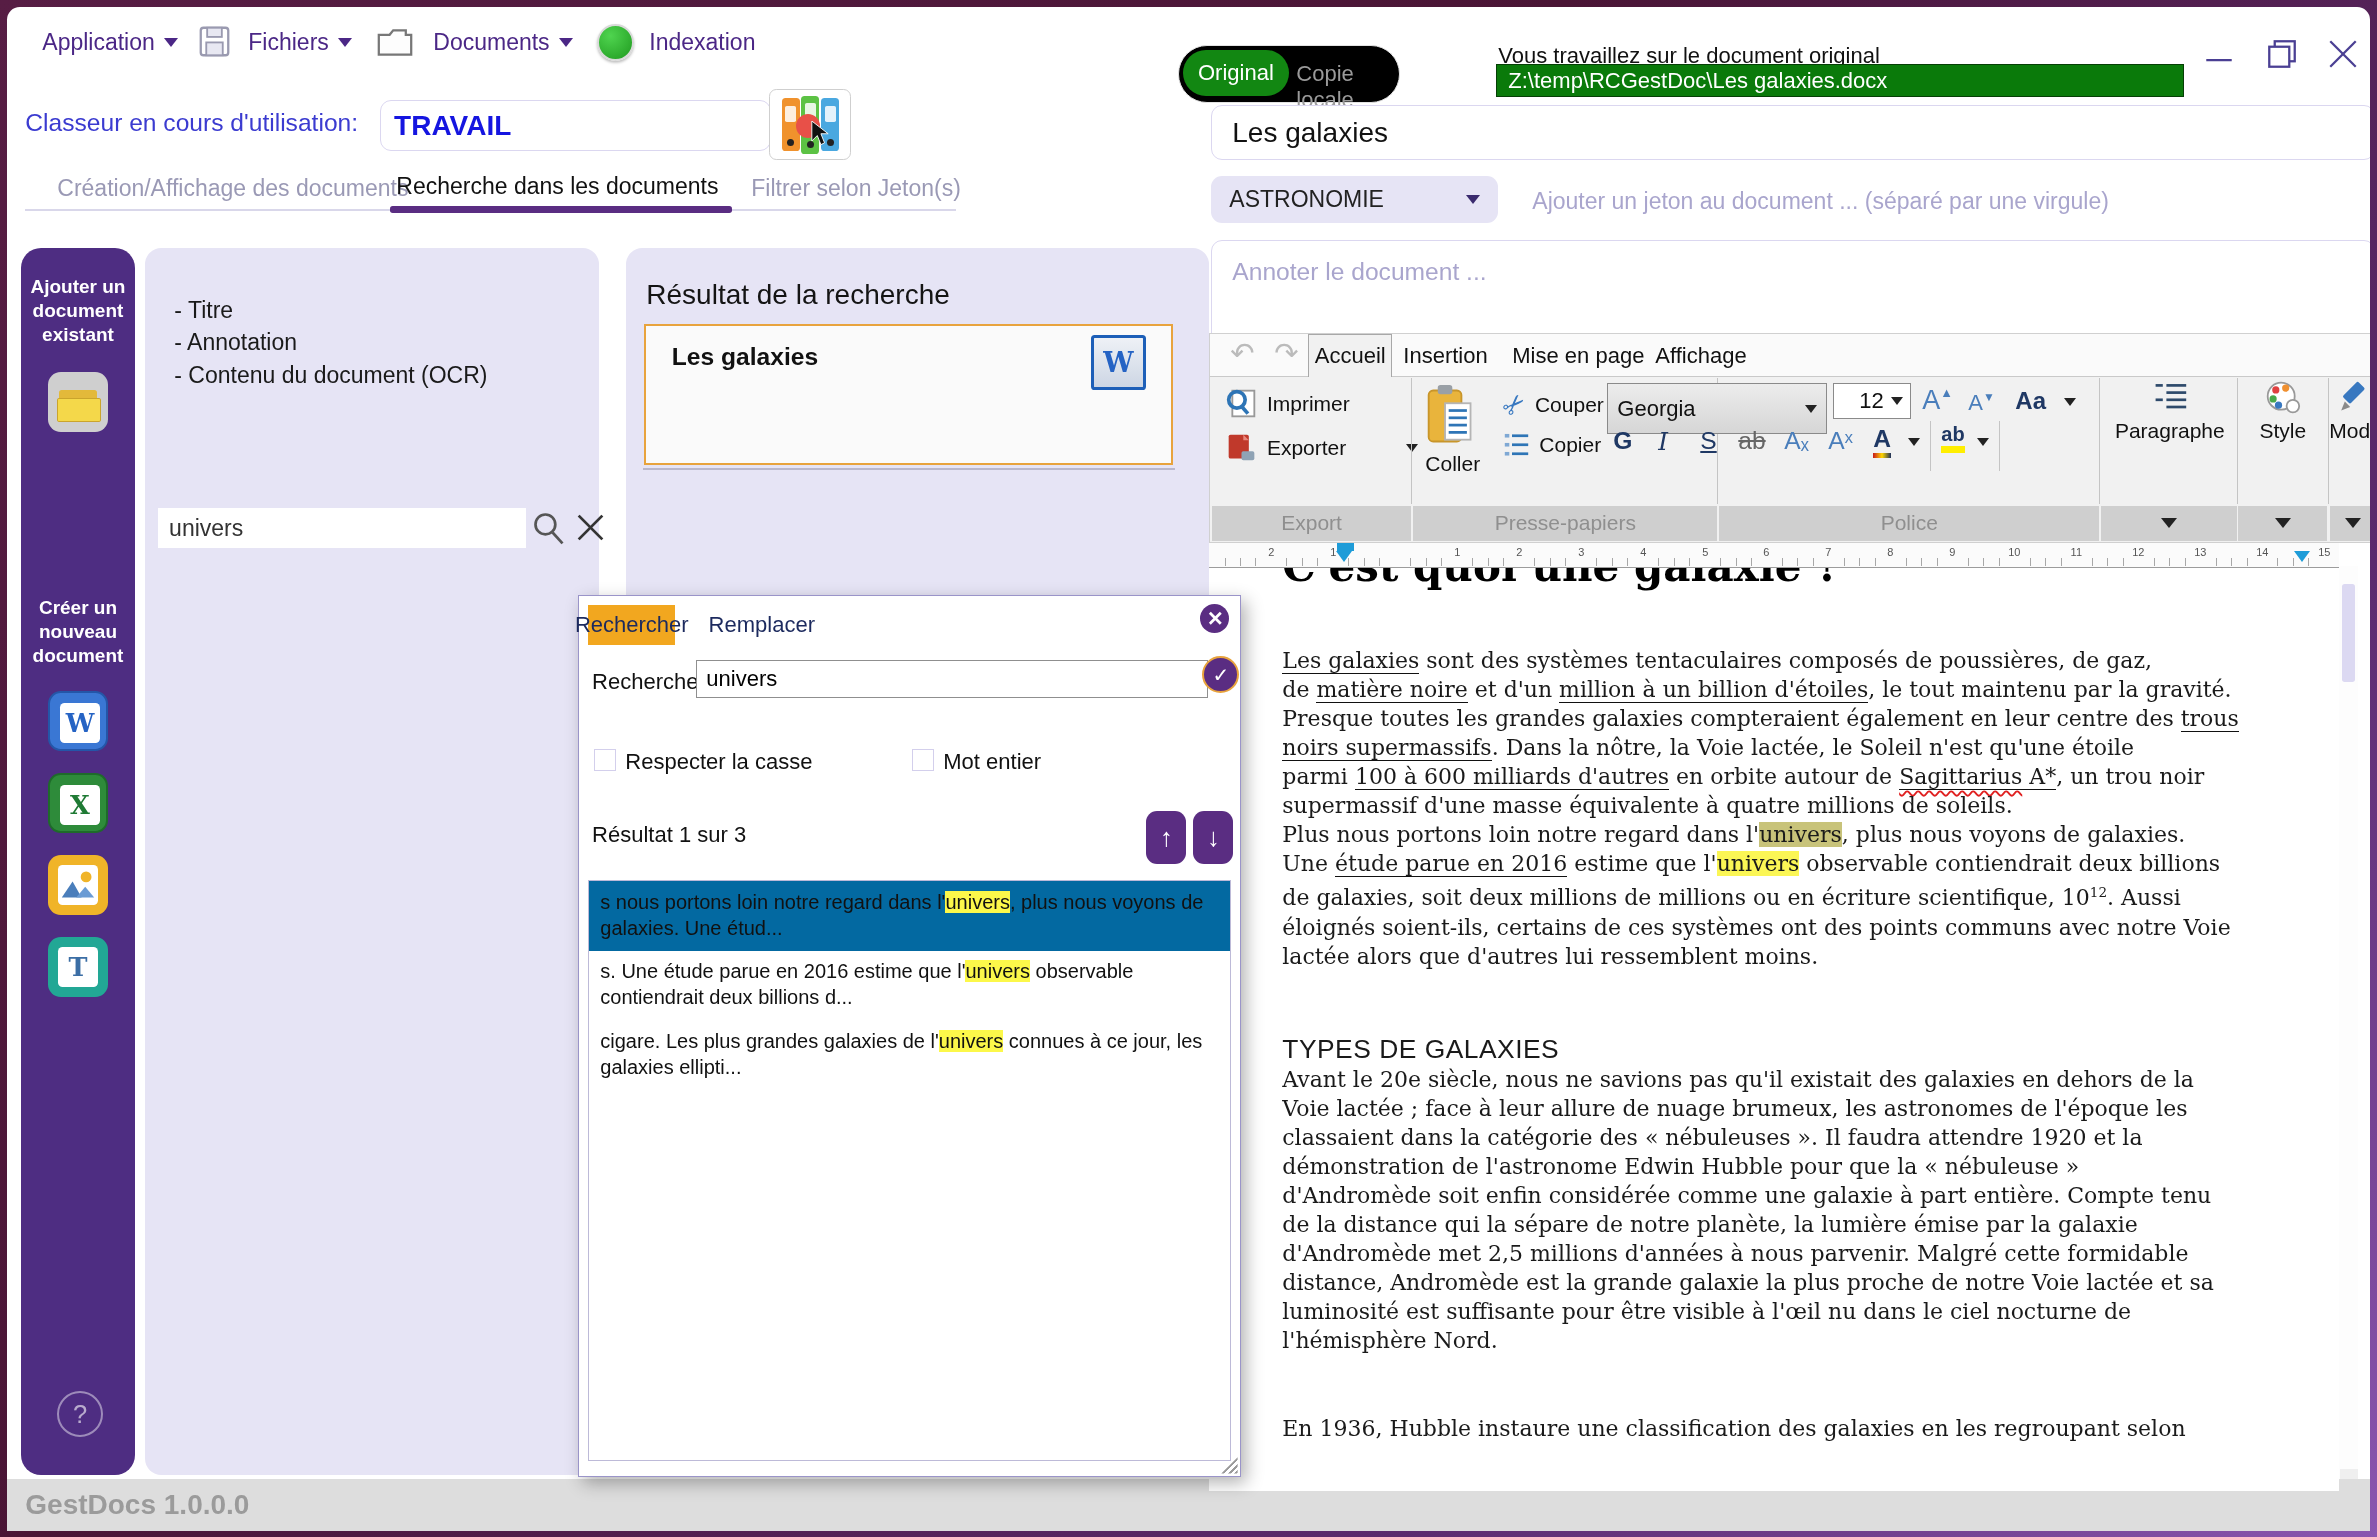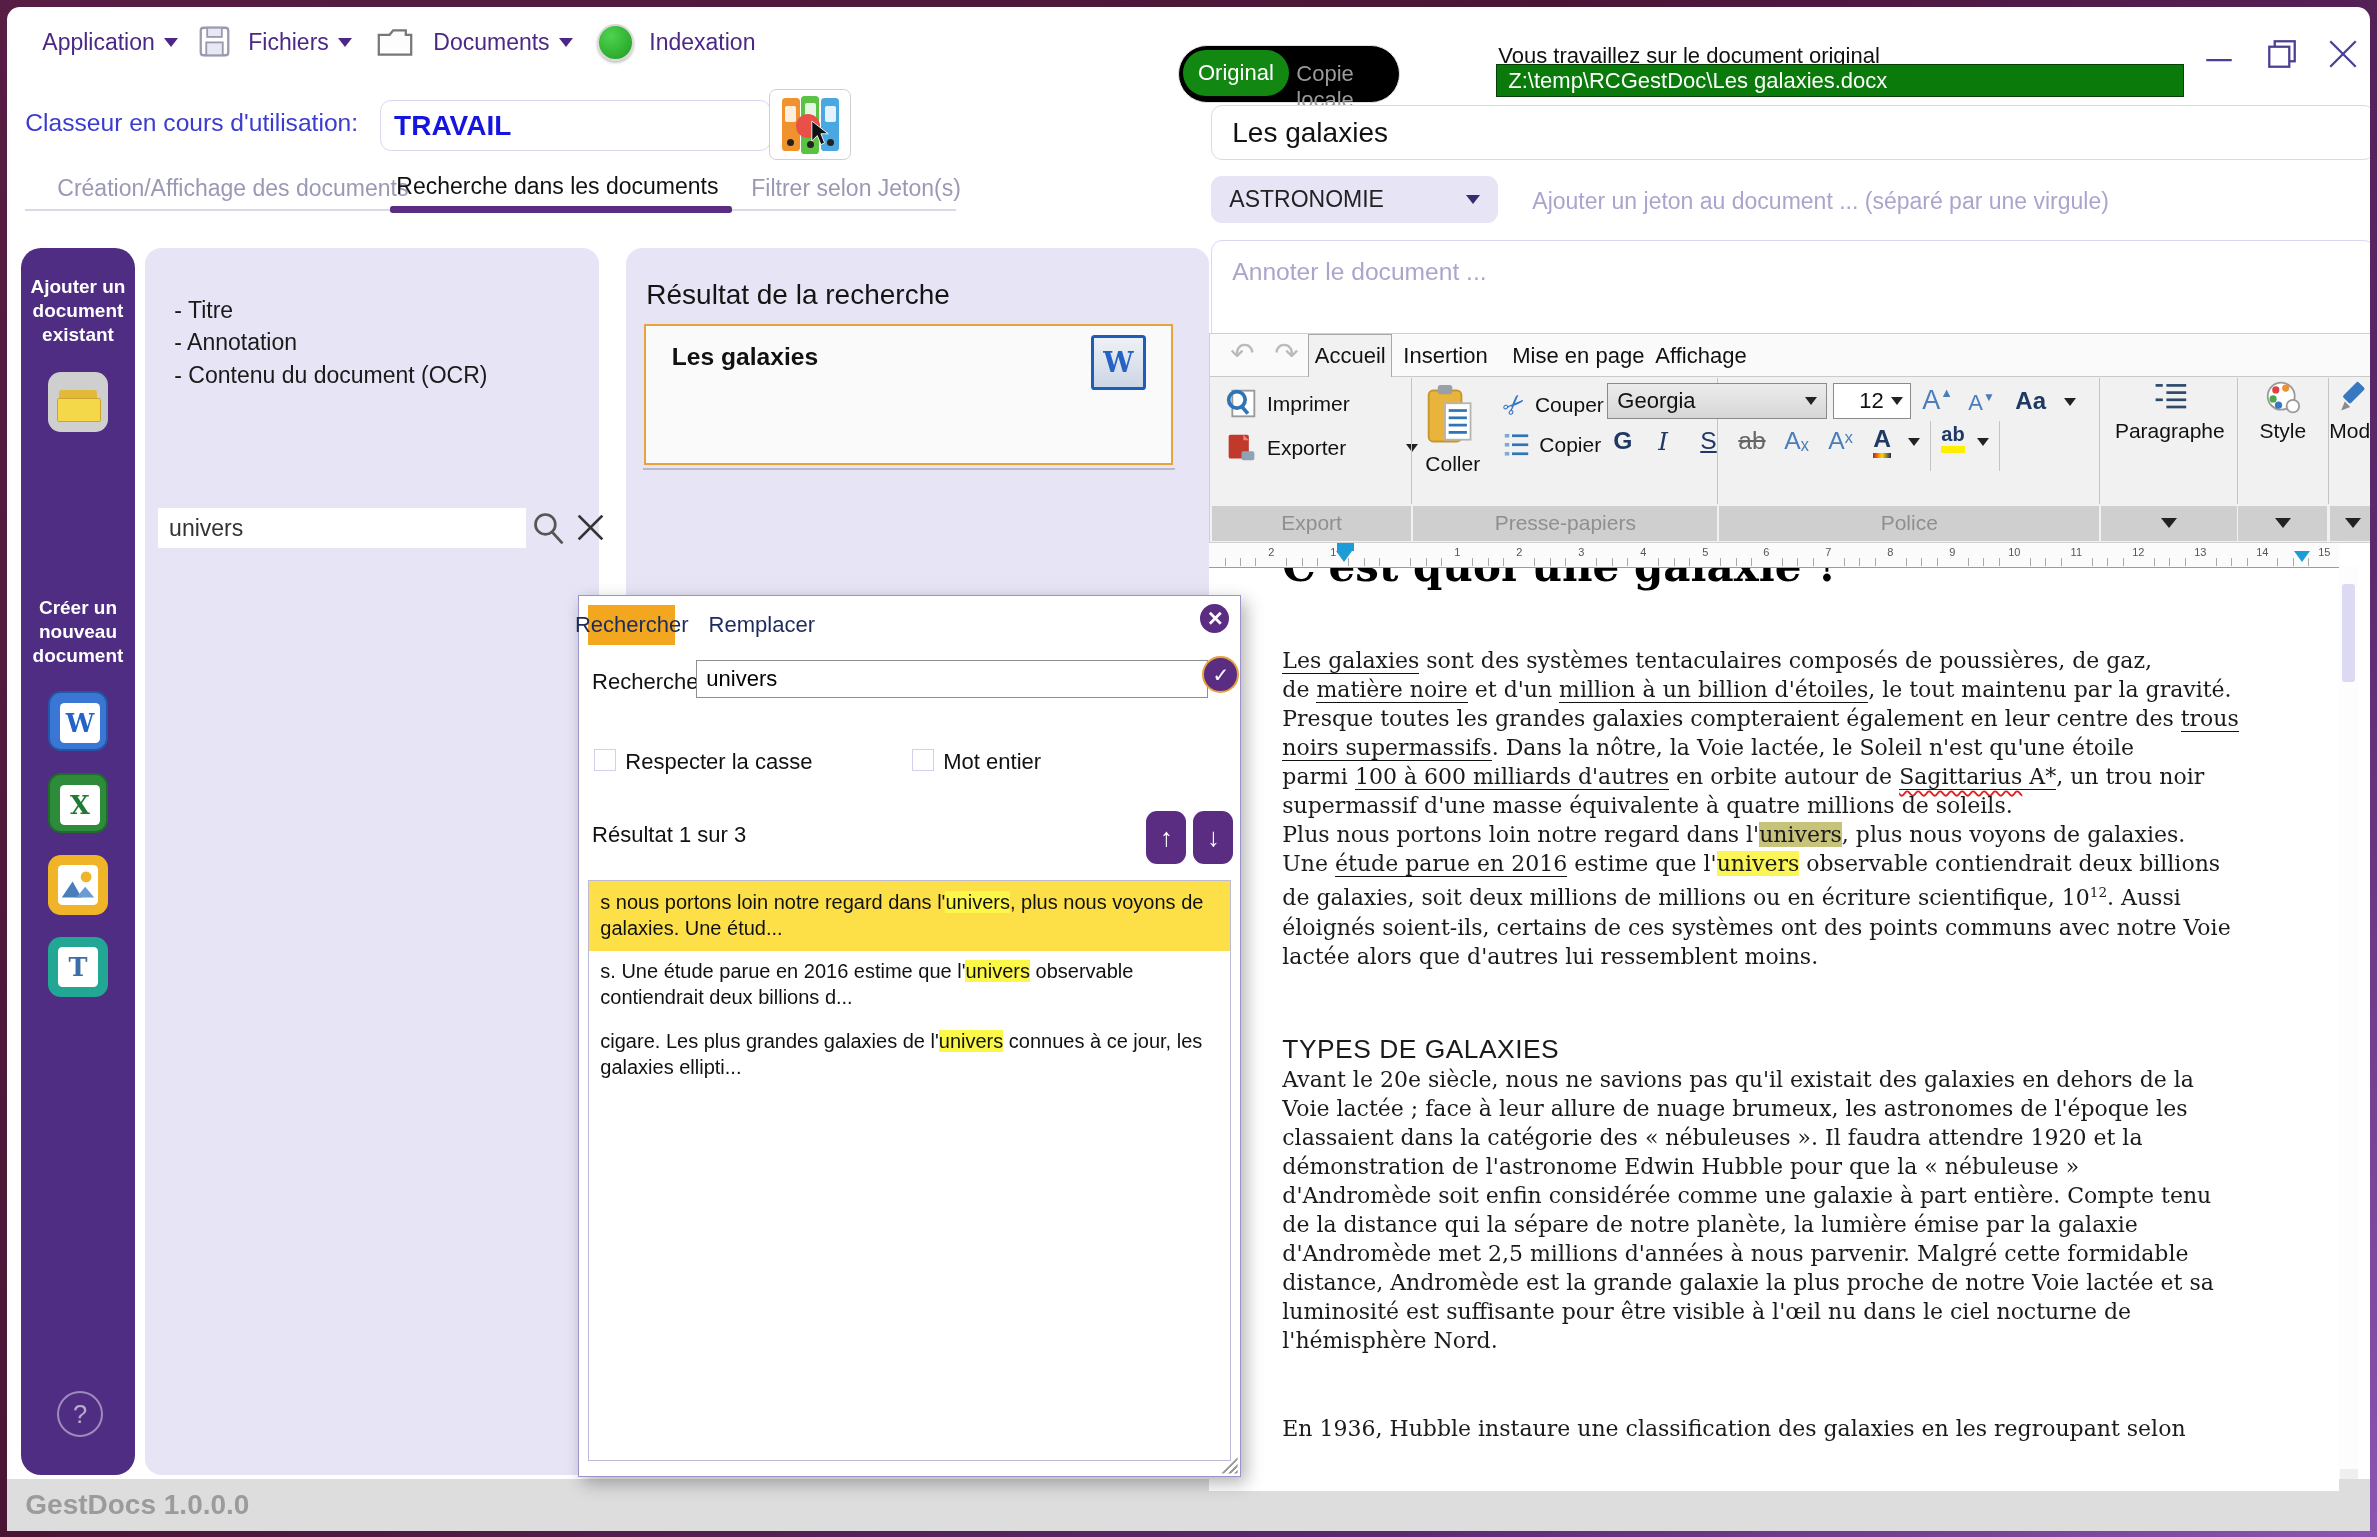--- a/index.html
+++ b/index.html
@@ -45,21 +45,21 @@
   .dlg-tab{font-size:22px;color:#1c2a5e;}
   .dlg-tab.active{background:#f2a71f;}
   .purple-circle{background:#5a2d82;color:#fff;border-radius:50%;display:flex;align-items:center;justify-content:center;}
   .dlg-input{border:1.8px solid #8f8f8f;height:36px;font-size:22px;font-family:"Liberation Sans",sans-serif;padding:0 9px;outline:none;width:492px;}
   .checkbox{width:20px;height:20px;border:1.8px solid #d3cfec;background:#fff;}
   .cb-label{font-size:22px;color:#111;}
   .nav-btn{width:40px;height:53px;background:#5a2d82;border-radius:11px;color:#fff;font-size:25.5px;display:flex;align-items:center;justify-content:center;}
   .find-list{border:0.9px solid #bdbad8;background:#fff;overflow:hidden;}
   .find-row{font-size:20px;color:#111;padding:7.3px 11px;line-height:1.3;min-height:55px;}
   .find-row .match{background:#fcf84a;}
-  .find-row.selected{background:#fde047;}
+  .find-row.selected{background:#0369a1;}
   .grip{width:16.4px;height:16.4px;background:repeating-linear-gradient(135deg,transparent 0 2.7px,#9a9a9a 2.7px 4.6px);clip-path:polygon(100% 0,100% 100%,0 100%);}
   
   .toggle-wrap{left:1171px;top:38px;width:220px;height:56px;border:1.8px solid #e3e3e3;border-radius:29px;background:#000000;}
   .pill-green{position:absolute;left:3.6px;top:3.6px;width:106px;height:46px;background:#128712;border-radius:24px;color:#fff;font-size:22px;display:flex;align-items:center;justify-content:center;}
   .copie-label{position:absolute;left:117px;top:14.6px;font-size:22px;color:#9a9a9a;}
   .note{font-size:22px;color:#111;}
   .path-bar{background:#0a7a0a;border:1.8px solid #063f06;color:#fff;font-size:22px;display:flex;align-items:center;padding:0 11px;}
   .win-ctl{stroke:#4a3f93;stroke-width:2.5;fill:none;}
   .big-field{border:1.8px solid #dbd7f0;border-radius:11px;background:#fff;font-family:"Liberation Sans",sans-serif;outline:none;}
   .token-pill{background:#e6e4f5;border-radius:11px;font-size:23px;color:#222;display:flex;align-items:center;padding:0 18px;}
@@ -311,21 +311,21 @@
             <line x1="10" y1="4" x2="28" y2="4" stroke="#2e75b6" stroke-width="3"></line>
         <rect x="2" y="12" width="5" height="4" fill="#7fa8d4"></rect>
             <line x1="10" y1="14" x2="28" y2="14" stroke="#2e75b6" stroke-width="3"></line>
         <rect x="2" y="22" width="5" height="4" fill="#7fa8d4"></rect>
             <line x1="10" y1="24" x2="28" y2="24" stroke="#2e75b6" stroke-width="3"></line>
       </svg>
       <span class="rb-label">Copier</span>
     </div>
     <div class="vsep" style="left:507px;"></div>
 
-    <div class="font-select abs" style="left:397px;top:49px;width:220px;height:36px;">
+    <div class="font-select abs" style="left:397px;top:49px;width:220px;height:51px;">
       <span>Georgia</span>
       <span class="mini-caret" style="margin-left:auto;"></span>
     </div>
     <div class="size-box abs" style="left:623px;top:49px;width:78px;height:36px;">
       <span>12</span>
       <span class="mini-caret" style="margin-left:7.3px;"></span>
     </div>
     <span class="abs blue" style="left:712px;top:51px;font-size:27px;"><span>A</span><span style="font-size:12.8px;vertical-align:top;">▲</span></span>
     <span class="abs blue" style="left:758px;top:56px;font-size:22px;"><span>A</span><span style="font-size:12px;vertical-align:top;">▼</span></span>
     <span class="abs" style="left:805px;top:53px;font-size:24px;color:#1f3864;font-weight:bold;"><span>Aa</span></span>

